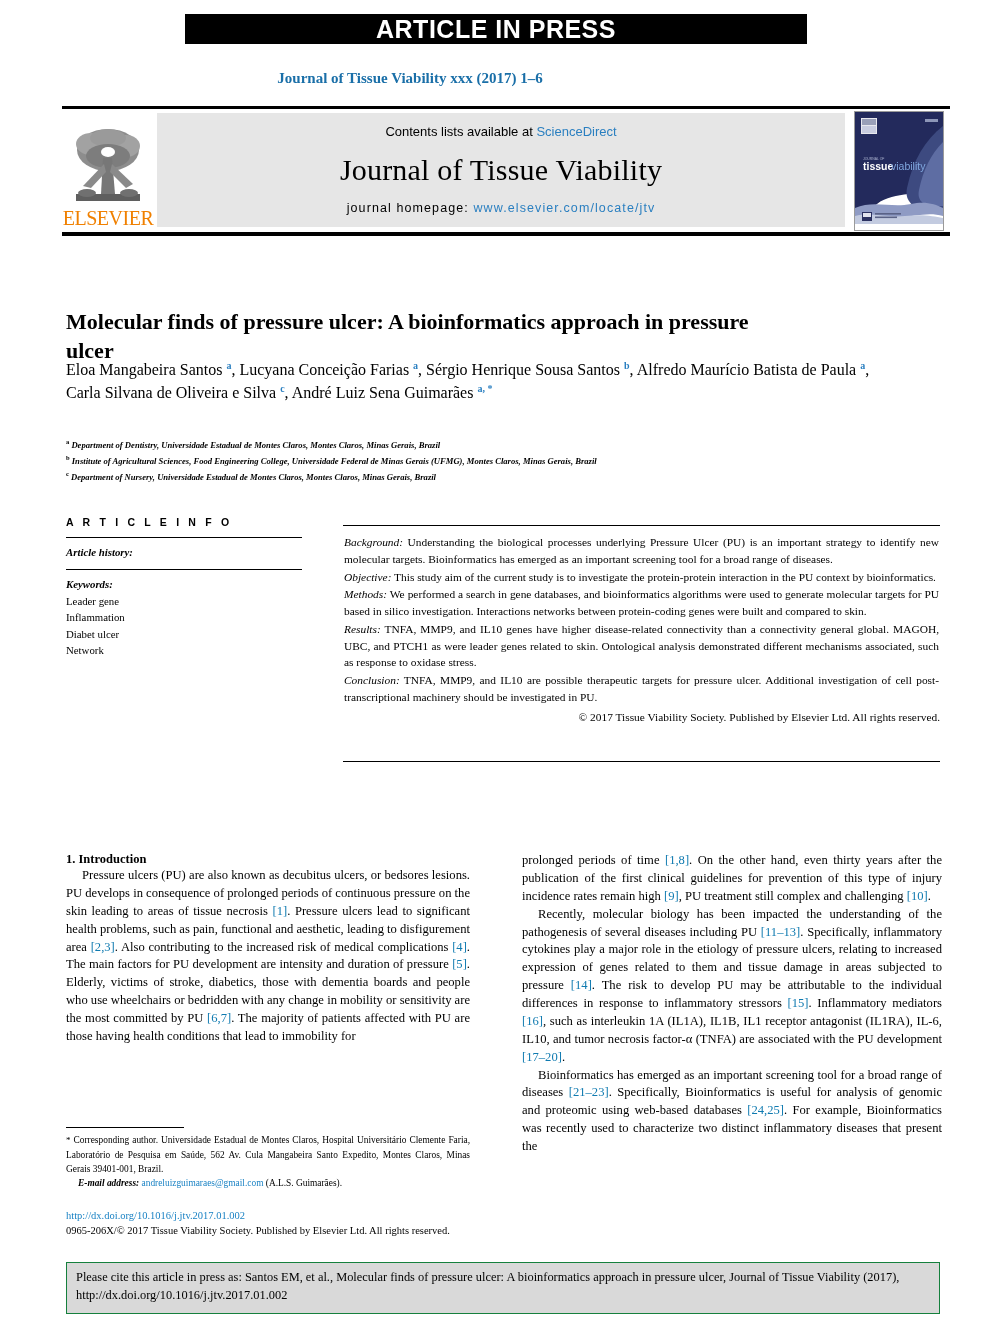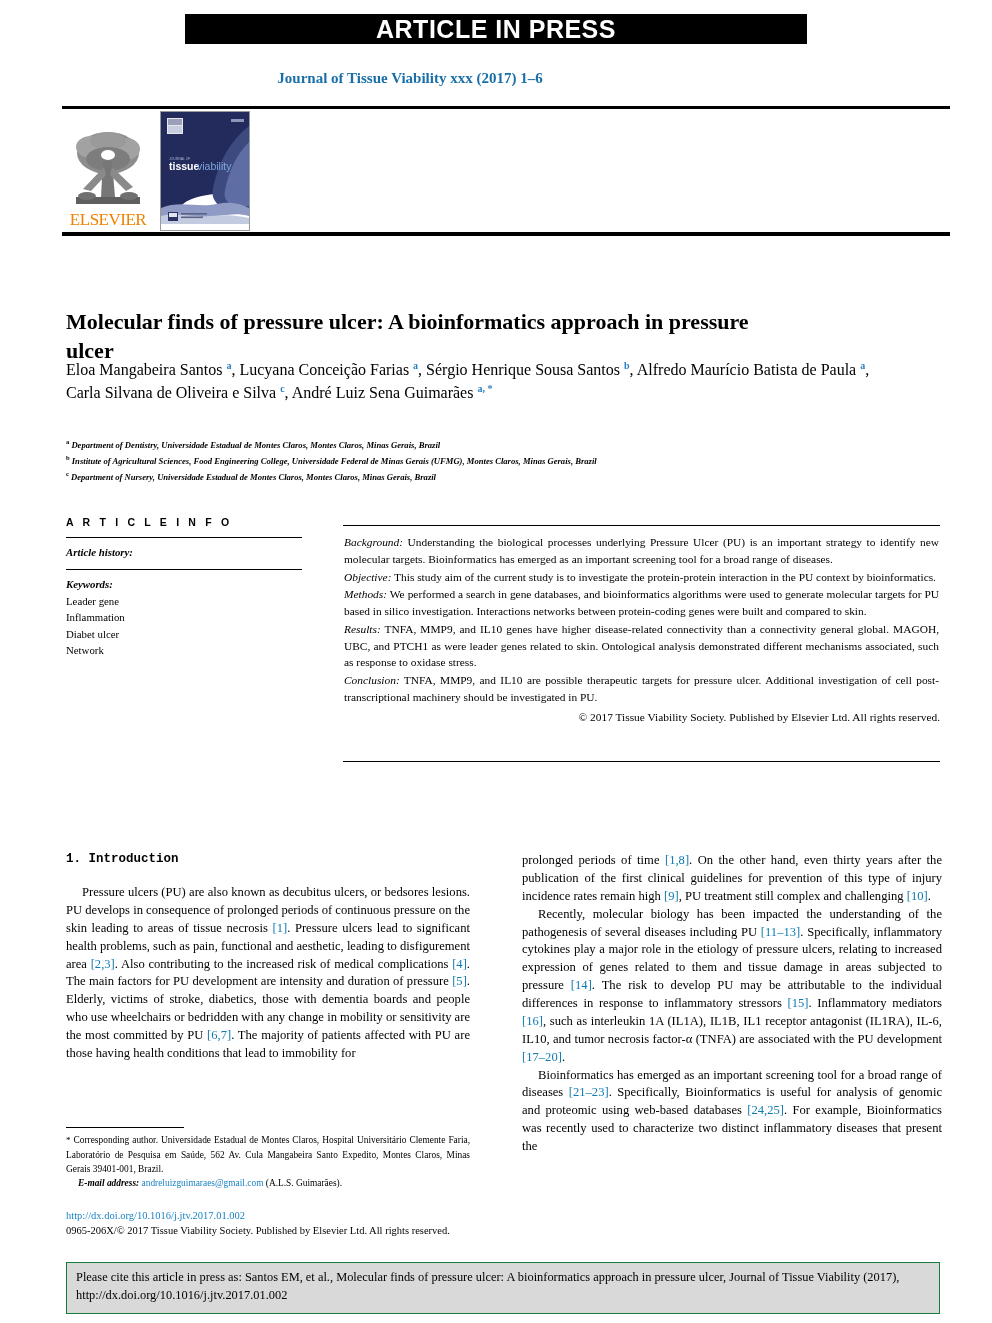--- a/index.html
+++ b/index.html
@@ -74,21 +74,21 @@
     box-sizing: border-box;
   }
   .elsevier-tree {
     width: 74px;
     height: 84px;
     margin-top: 4px;
   }
   .elsevier-word {
     color: #f08000;
     font-family: "Liberation Serif", serif;
-    font-size: 17px;
+    font-size: 20px;
     letter-spacing: -0.5px;
     line-height: 1;
   }
   .center-cell {
     flex: 1 1 auto;
     background: #e6e6e6;
     margin: 4px 3px 5px 3px;
     display: flex;
     flex-direction: column;
     align-items: center;
@@ -247,24 +247,24 @@
     top: 852px;
     width: 404px;
   }
   .body-right {
     position: absolute;
     left: 522px;
     top: 852px;
     width: 420px;
   }
   .sec-title {
-    font-family: Liberation Mono, monospace;
+    font-family: Liberation Serif, serif;
     font-weight: bold;
     font-size: 12.5px;
-    margin-bottom: 18px;
+    margin-bottom: 0;
   }
   .para {
     font-size: 12.6px;
     line-height: 1.42;
     text-align: justify;
     text-indent: 16px;
     margin: 0 0 0 0;
     font-family: "Liberation Serif", serif;
   }
   .para + .para {
@@ -356,20 +356,29 @@
         <path d="M41 40 L62 60 L55 64 L39 48 Z" fill="#8a8a8a"></path>
         <ellipse cx="37" cy="28" rx="7" ry="5" fill="#ffffff"></ellipse>
         <rect x="5" y="70" width="64" height="7" fill="#5f5f5f"></rect>
         <ellipse cx="16" cy="69" rx="9" ry="4" fill="#707070"></ellipse>
         <ellipse cx="58" cy="69" rx="9" ry="4" fill="#707070"></ellipse>
       </g>
     </svg>
     <div class="elsevier-word">ELSEVIER</div>
   </div>
 
+  <div class="center-cell">
+    <div class="contents-line">
+      <span>Contents lists available at </span><span class="sd">ScienceDirect</span>
+    </div>
+    <div class="journal-name">Journal of Tissue Viability</div>
+    <div class="homepage-line">
+      <span>journal homepage: </span><span class="url">www.elsevier.com/locate/jtv</span>
+    </div>
+  </div>
 
   <div class="cover-cell">
     <div class="cover-img">
       <svg viewBox="0 0 88 118" width="88" height="118">
         <rect x="0" y="0" width="88" height="118" fill="#ffffff"></rect>
         <path d="M0 0 H88 V72 C66 86 40 78 22 92 C12 100 6 96 0 100 Z" fill="#232a5c"></path>
         <path d="M88 14 C70 28 58 48 52 76 C48 96 70 100 88 96 Z" fill="#3d4a80"></path>
         <path d="M88 30 C76 42 68 58 64 78 C61 92 74 96 88 94 Z" fill="#5e6da3"></path>
         <path d="M0 96 C18 88 36 96 56 92 C70 89 80 92 88 96 L88 104 C74 100 60 104 44 106 C26 108 12 104 0 108 Z" fill="#8f9bc4"></path>
         <path d="M0 104 C16 100 32 106 50 104 C68 102 78 104 88 106 L88 112 H0 Z" fill="#c3cbe0"></path>

